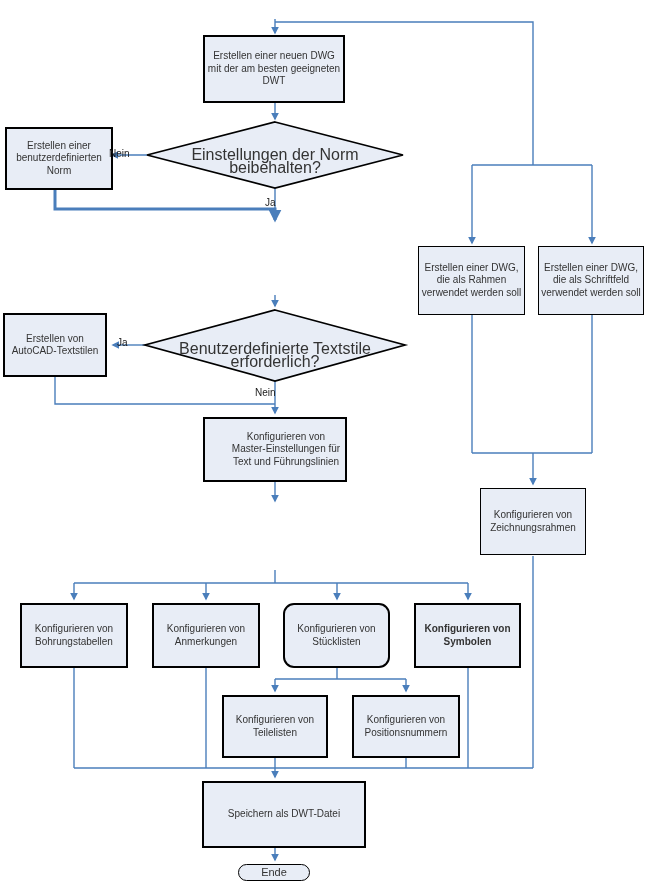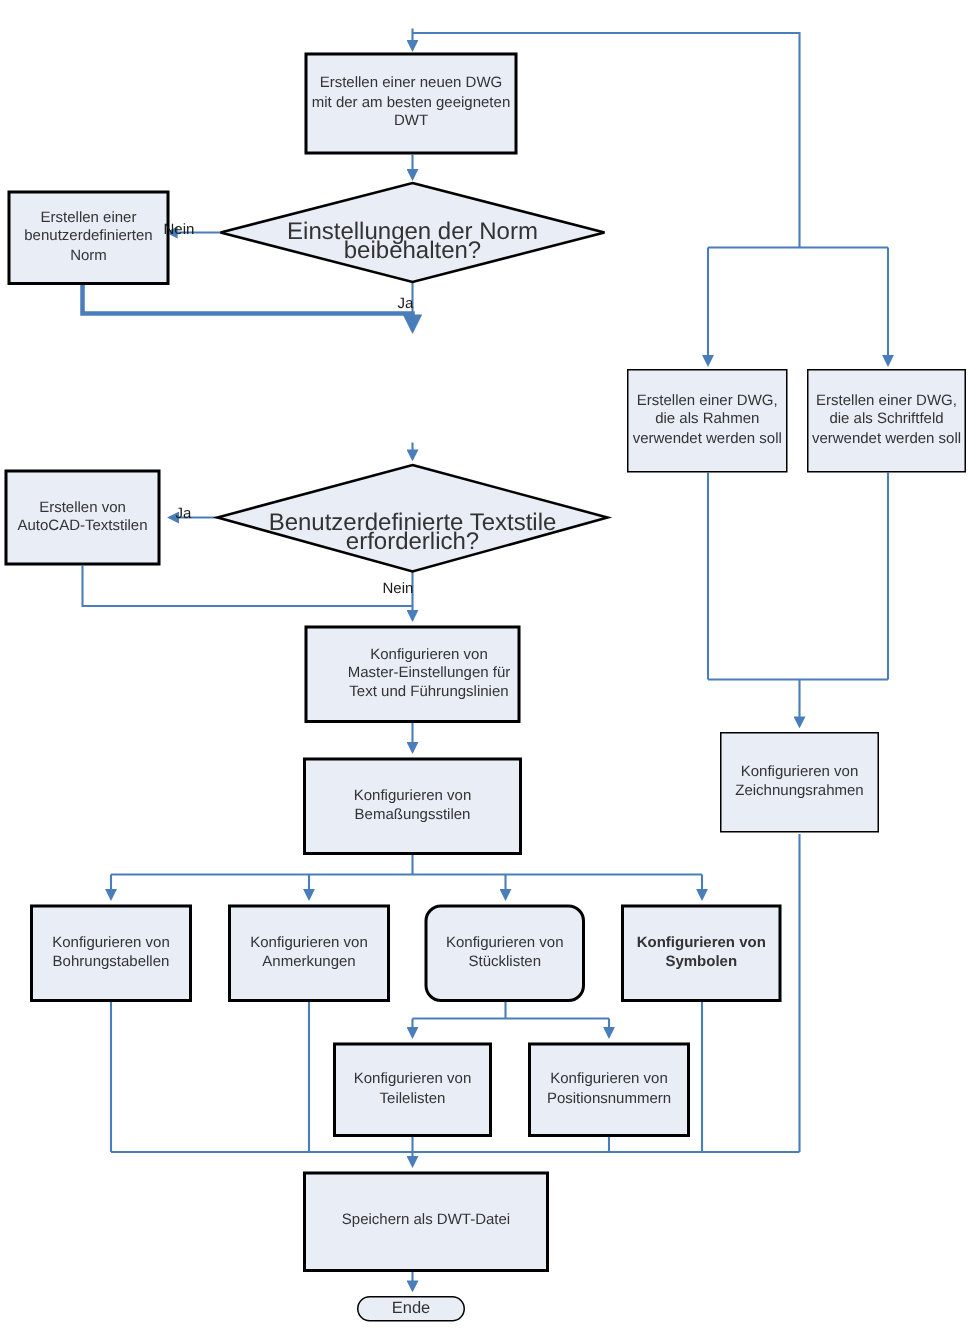--- a/index.html
+++ b/index.html
@@ -109,23 +109,20 @@
   </div>
   <div class="node" style="left:5px;top:127px;width:108px;height:63px;">
     <span>Erstellen einer benutzerdefinierten Norm</span>
   </div>
   <div class="node" style="left:3px;top:313px;width:104px;height:64px;">
     <span>Erstellen von AutoCAD-Textstilen</span>
   </div>
   <div class="node" style="left:203px;top:417px;width:144px;height:65px;padding-left:24px;">
     <span>Konfigurieren von Master-Einstellungen für Text und Führungslinien</span>
   </div>
-  <div class="node" style="left:202px;top:505px;width:146px;height:65px;">
-    <span>Konfigurieren von Bemaßungsstilen</span>
-  </div>
 
   <div class="node" style="left:20px;top:603px;width:108px;height:65px;">
     <span>Konfigurieren von Bohrungstabellen</span>
   </div>
   <div class="node" style="left:152px;top:603px;width:108px;height:65px;">
     <span>Konfigurieren von Anmerkungen</span>
   </div>
   <div class="node" style="left:283px;top:603px;width:107px;height:65px;border-radius:11px;">
     <span>Konfigurieren von Stücklisten</span>
   </div>

